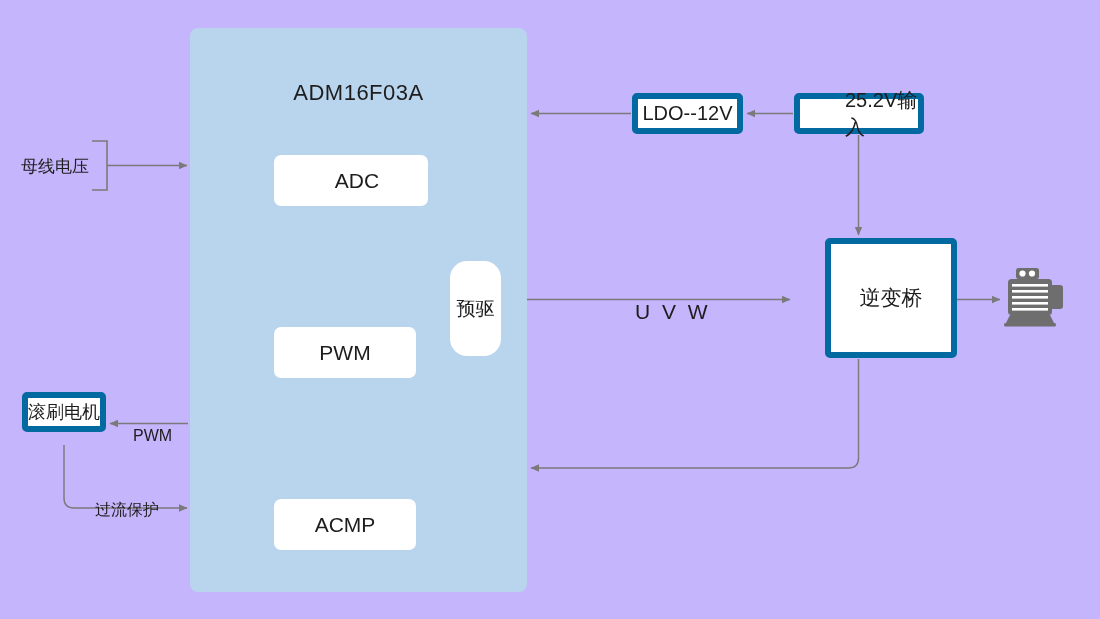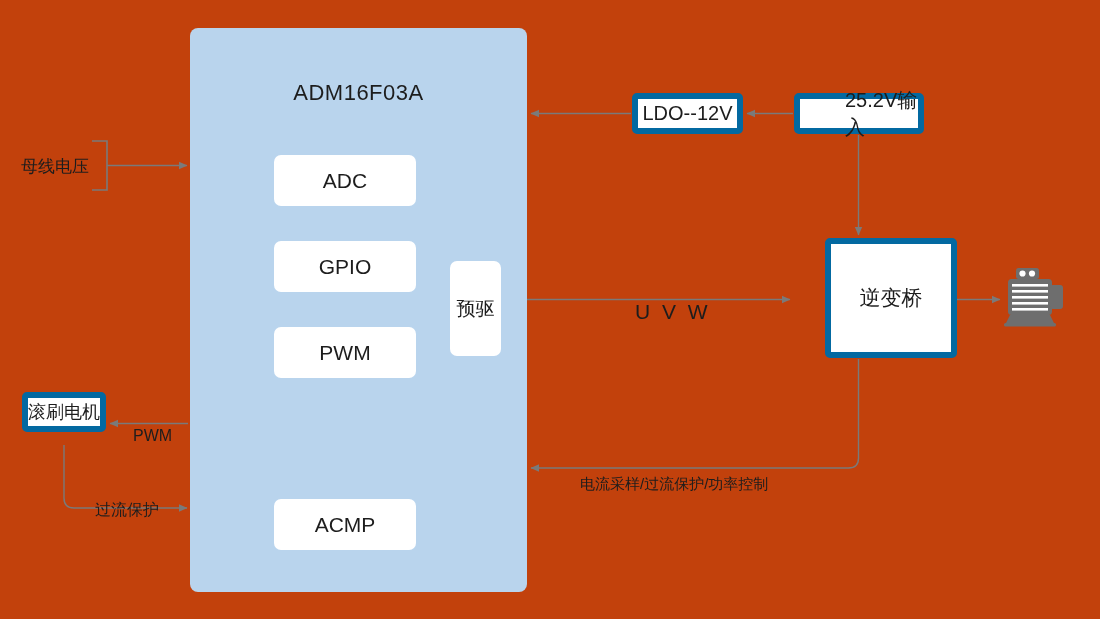--- a/index.html
+++ b/index.html
@@ -9,21 +9,21 @@
     background: #ffffff;
   }
   body {
     font-family: "Liberation Sans", "DejaVu Sans", sans-serif;
     color: #1a1a1a;
   }
   #canvas {
     position: relative;
     width: 1100px;
     height: 619px;
-    background: #c2410c;
+    background: #c4b5fd;
     overflow: hidden;
   }
   .svg-layer {
     position: absolute;
     left: 0;
     top: 0;
     width: 1100px;
     height: 619px;
     pointer-events: none;
   }
@@ -54,34 +54,34 @@
     width: 142px;
     height: 51px;
     background: #ffffff;
     border-radius: 7px;
     display: flex;
     align-items: center;
     justify-content: center;
     font-size: 21px;
     color: #1d1d1d;
   }
-  .m-adc  { top: 155px; }
+  .m-adc  { top: 155px; padding-left: 12px; }
   .m-gpio { top: 241px; }
   .m-pwm  { top: 327px; }
   .m-pga  { top: 413px; }
   .m-acmp { top: 499px; }
 
   .predriver {
     position: absolute;
     left: 450px;
     top: 261px;
     width: 51px;
     height: 95px;
     background: #ffffff;
-    border-radius: 7px;
+    border-radius: 17px;
     display: flex;
     align-items: center;
     justify-content: center;
     font-size: 19px;
     color: #1d1d1d;
   }
   
   .obox {
     position: absolute;
     background: #ffffff;
@@ -151,36 +151,34 @@
 
     <line x1="188" y1="423.5" x2="110" y2="423.5" stroke="#7a7a7a" stroke-width="1.4" marker-end="url(#arrow)"></line>
 
     <path d="M 64,445 L 64,498 Q 64,508 74,508 L 187,508" fill="none" stroke="#7a7a7a" stroke-width="1.4" marker-end="url(#arrow)"></path>
   </svg>
 
   <div class="chip"></div>
   <div class="chip-title">ADM16F03A</div>
 
   <div class="module m-adc">ADC</div>
-  <div class="module m-gpio">GPIO</div>
   <div class="module m-pwm">PWM</div>
   <div class="module m-acmp">ACMP</div>
 
   <div class="predriver">预驱</div>
 
   <div class="obox b-ldo">LDO--12V</div>
   <div class="obox b-input">25.2V输入</div>
   <div class="obox b-bridge">逆变桥</div>
   <div class="obox b-brush">滚刷电机</div>
 
   <div class="lbl lbl-bus">母线电压</div>
   <div class="lbl lbl-uvw">U V W</div>
   <div class="lbl lbl-pwm">PWM</div>
   <div class="lbl lbl-ocp-left">过流保护</div>
-  <div class="lbl lbl-feedback">电流采样/过流保护/功率控制</div>
 
   <svg class="motor-icon" viewBox="0 0 66 62" xmlns="http://www.w3.org/2000/svg">
 
     <rect x="12" y="2" width="23" height="11" rx="2.5" fill="#6e6e6e"></rect>
     <circle cx="18.5" cy="7.5" r="3.1" fill="#ffffff"></circle>
     <circle cx="28" cy="7.5" r="3.1" fill="#ffffff"></circle>
 
     <rect x="4" y="13" width="44" height="36" rx="3.5" fill="#6e6e6e"></rect>
 
     <rect x="8" y="18" width="36" height="2.6" fill="#ffffff"></rect>

